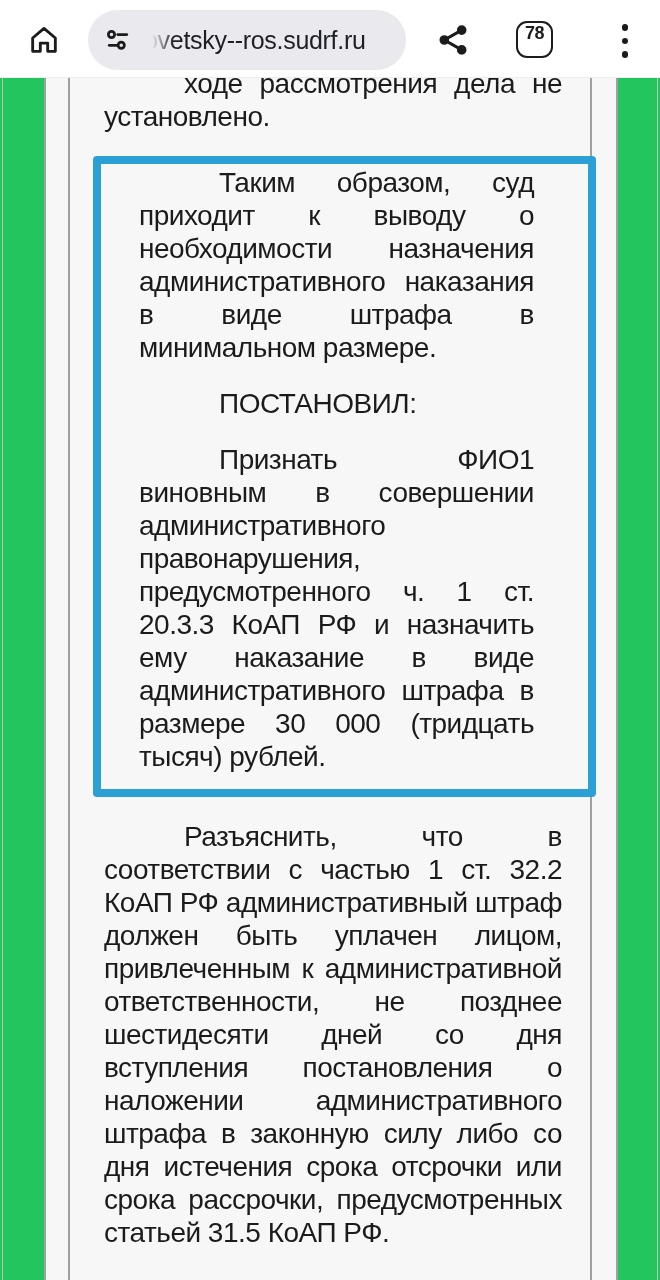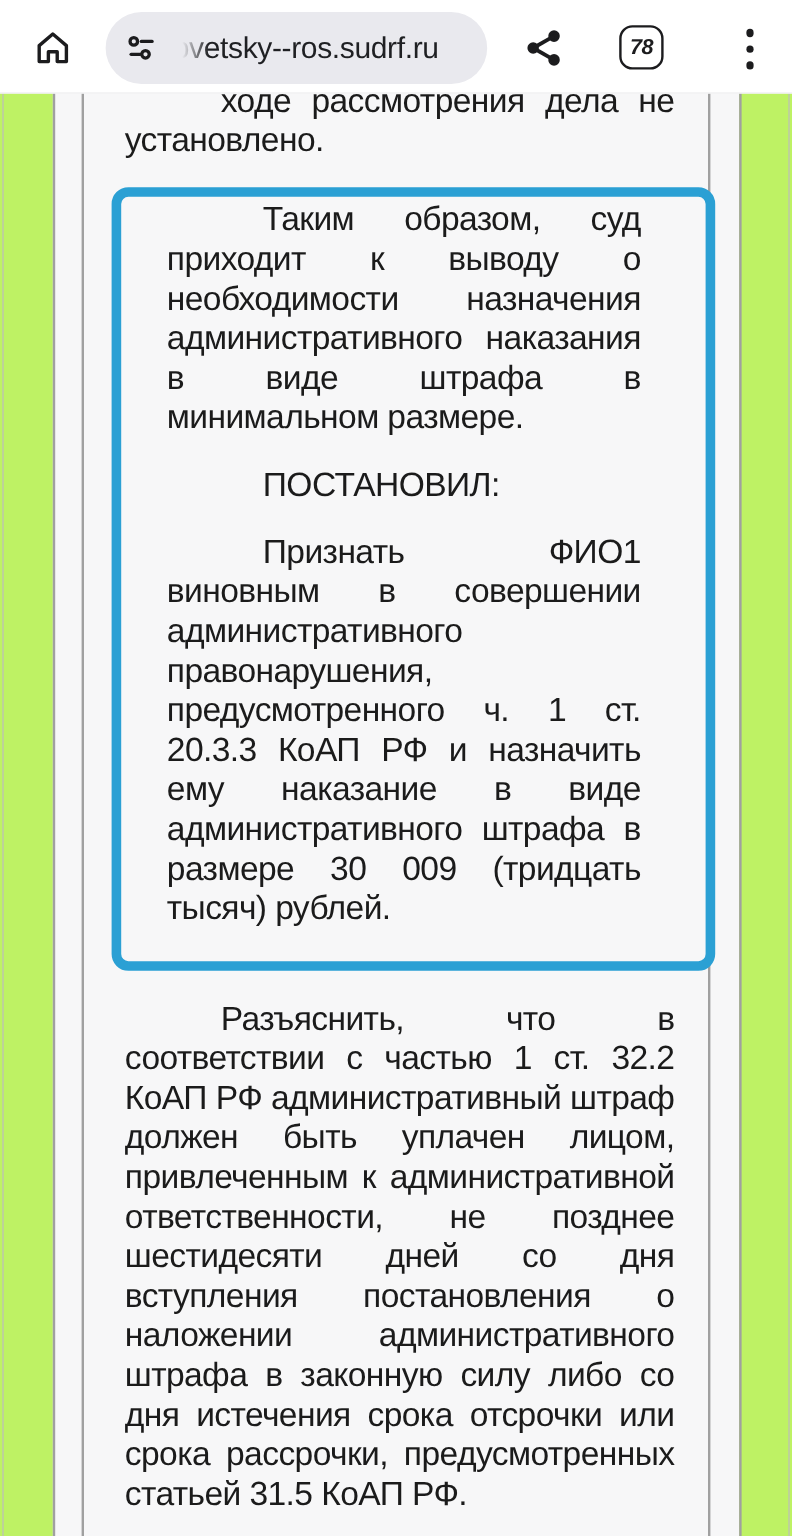--- a/index.html
+++ b/index.html
@@ -30,32 +30,32 @@
   }
   .url-fade{
     position:absolute;left:52px;top:6px;width:34px;height:48px;
     background:linear-gradient(to right,#e9e9ee 35%,rgba(233,233,238,0));
   }
   .share-btn{position:absolute;left:433px;top:20px;width:40px;height:40px;
     display:flex;align-items:center;justify-content:center;}
   .tabs-btn{
     position:absolute;left:516px;top:21px;width:37px;height:37px;
     border:2.5px solid #1c1c1e;border-radius:11px;box-sizing:border-box;
-    display:flex;align-items:center;justify-content:center;font-style:italic;
+    display:flex;align-items:flex-start;justify-content:center;
   }
   .tabs-count{font-size:18px;font-weight:700;color:#1c1c1e;letter-spacing:-0.5px;}
   .menu-btn{
     position:absolute;left:606px;top:21px;width:38px;height:40px;
     display:flex;flex-direction:column;align-items:center;justify-content:center;gap:7px;
   }
   .menu-dot{width:6.5px;height:6.5px;border-radius:50%;background:#1c1c1e;}
   
   .content{
     position:absolute;left:0;top:77px;width:660px;height:1203px;
-    overflow:hidden;background:#bef264;
+    overflow:hidden;background:#22c55e;
   }
   .panel-bg{
     position:absolute;left:44px;top:0;width:572px;height:1203px;
     background:#f7f7f8;z-index:0;
   }
   .vline{position:absolute;top:0;height:1203px;width:1.5px;background:#a0a0a0;z-index:1;}
   .vline.edge{width:1px;background:#bdbdbd;}
   .vl-a{left:2px;}
   .vl-b{left:44px;}
   .vl-c{left:68px;}
@@ -69,22 +69,22 @@
   .doc p{
     margin:23px 0;
     font-size:28px;line-height:33px;letter-spacing:-0.5px;
     text-align:justify;text-indent:80px;color:#1b1b1b;
   }
   .doc p.centered{text-align:left;}
   .doc p.first{margin-top:-10px;}
   .highlight-box{
     position:relative;z-index:2;
     margin:20px -34px 20px -11px;
-    border:8px solid #2ba0d4;border-radius:14px;
-    padding:2px 54px 28px 38px;
+    border:8px solid #2ba0d4;border-radius:4px;
+    padding:2px 54px 16px 38px;
     background:transparent;
   }
   .highlight-box p:first-child{margin-top:0;}
   .highlight-box p:last-child{margin-bottom:0;}
   svg{display:block;}
 </style>
 </head>
 <body>
 
 <div class="toolbar">
@@ -147,20 +147,20 @@
   <div class="vline edge vl-f"></div>
 
   <div class="doc">
     <div>
         <p class="first">ходе рассмотрения дела не установлено.</p>
       </div>
     <div class="highlight-box" style="border-color: rgb(43, 160, 212);">
       <div>
           <p>Таким образом, суд приходит к выводу о необходимости назначения административного наказания в виде штрафа в минимальном размере.</p>
           <p class="centered">ПОСТАНОВИЛ:</p>
-          <p>Признать ФИО1 виновным в совершении административного правонарушения, предусмотренного ч. 1 ст. 20.3.3 КоАП РФ и назначить ему наказание в виде административного штрафа в размере 30 009 (тридцать тысяч) рублей.</p>
+          <p>Признать ФИО1 виновным в совершении административного правонарушения, предусмотренного ч. 1 ст. 20.3.3 КоАП РФ и назначить ему наказание в виде административного штрафа в размере 30 000 (тридцать тысяч) рублей.</p>
         </div>
     </div>
     <div>
         <p>Разъяснить, что в соответствии с частью 1 ст. 32.2 КоАП РФ административный штраф должен быть уплачен лицом, привлеченным к административной ответственности, не позднее шестидесяти дней со дня вступления постановления о наложении административного штрафа в законную силу либо со дня истечения срока отсрочки или срока рассрочки, предусмотренных статьей 31.5 КоАП РФ.</p>
       </div>
   </div>
 </div>
 
 </body></html>

